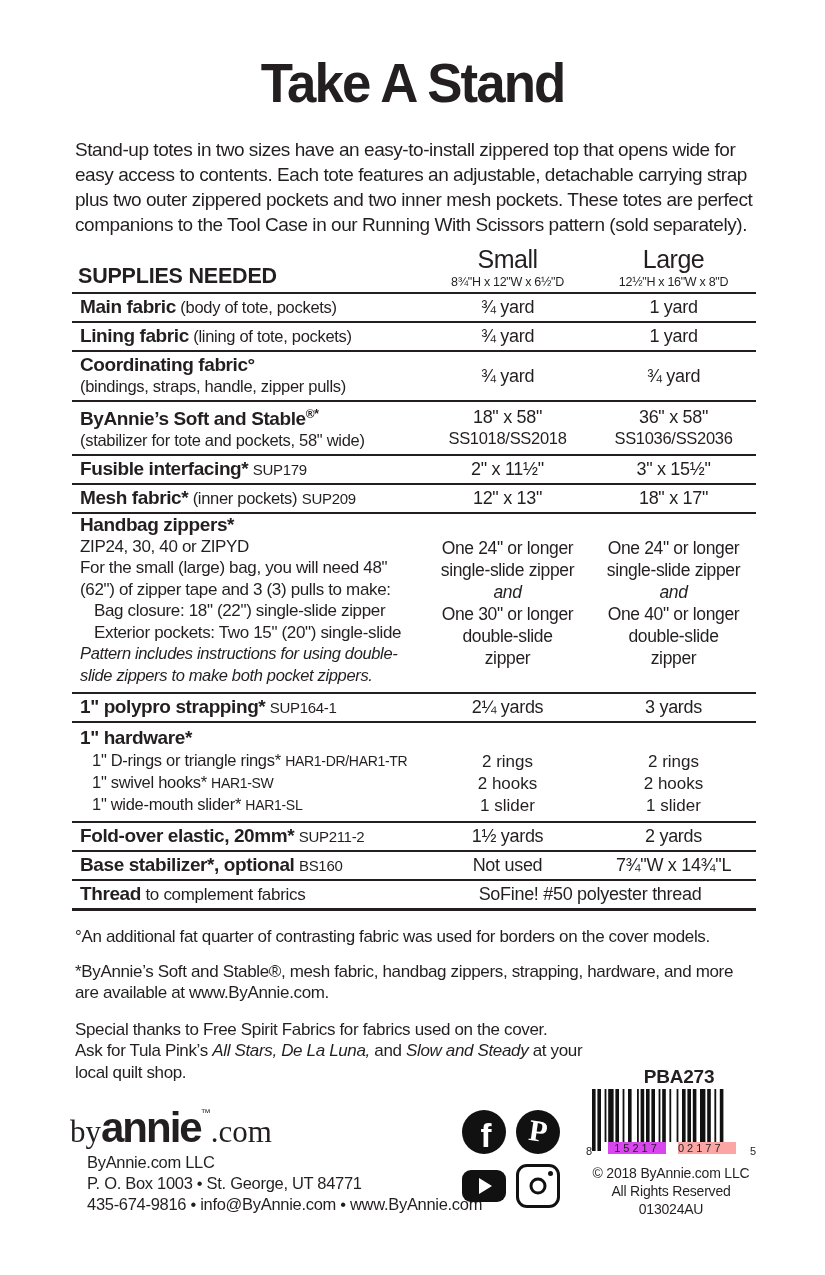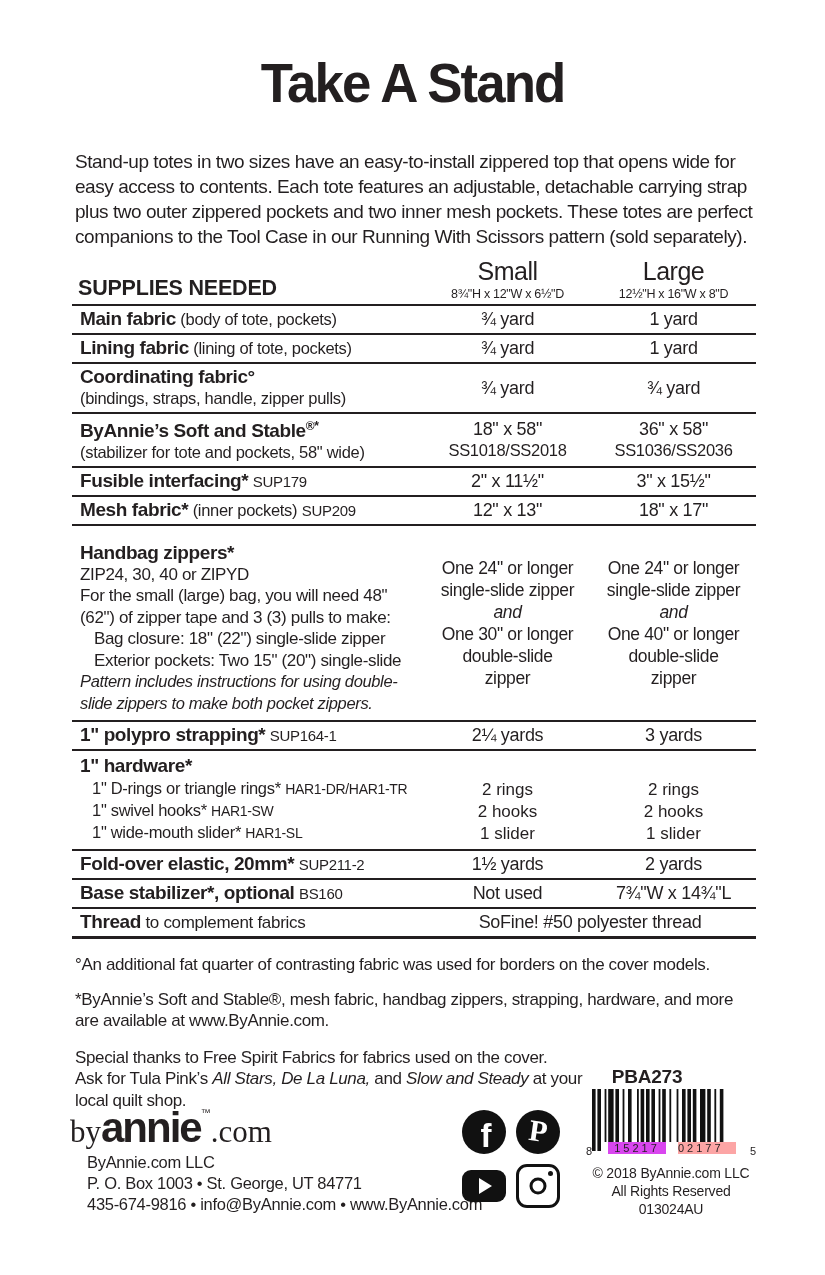--- a/index.html
+++ b/index.html
@@ -9,21 +9,21 @@
     font-family:"Liberation Sans","DejaVu Sans",sans-serif; color:#231f20;
     overflow:hidden; margin:0 auto;
   }
   
   .title {
     margin-top:56px; text-align:center; font-size:55px; font-weight:bold;
     letter-spacing:-2px; transform:scaleX(.96); line-height:1;
   }
   
   .intro {
-    margin:38px 0 0 75px; width:680px; font-size:19px; line-height:25px;
+    margin:26px 0 0 75px; width:680px; font-size:19px; line-height:25px;
     letter-spacing:-0.45px;
   }
   
   .sup-header {
     margin:8px 0 0 72px; width:684px; display:grid;
     grid-template-columns:352px 167px 165px; align-items:end;
   }
   .sup-title { font-size:21.5px; font-weight:bold; letter-spacing:-0.2px; padding:0 0 3px 6px; }
   .size-col  { text-align:center; padding-bottom:3px; }
   .size-name { font-size:25px; letter-spacing:-0.5px; }
@@ -36,39 +36,39 @@
   }
   .lbl { padding:2px 2px 3px 8px; font-size:17px; line-height:21px; letter-spacing:-0.3px; }
   .lbl b { font-size:19px; letter-spacing:-0.4px; }
   .sku { font-size:15px; letter-spacing:-0.3px; }
   .val { text-align:center; font-size:18px; line-height:21px; padding:2px 2px; letter-spacing:-0.3px; }
   .h28 { min-height:29px; }
   .h46 { min-height:47px; }
   .sub { font-size:16.5px; }
   .indent { padding-left:14px; }
   .it { font-style:italic; }
-  .zlbl { padding:16px 2px 6px 8px; font-size:17px; line-height:21.5px; letter-spacing:-0.35px; }
+  .zlbl { padding:0 2px 6px 8px; font-size:17px; line-height:21.5px; letter-spacing:-0.35px; }
   .zlbl .t { font-size:19px; font-weight:bold; letter-spacing:-0.4px; }
   .zlbl .note { font-size:16.5px; font-style:italic; }
   .zval { text-align:center; font-size:17.5px; line-height:22px; letter-spacing:-0.35px; padding:4px 0; }
   .hw-head { font-size:19px; font-weight:bold; letter-spacing:-0.4px; padding:4px 0 1px 8px; }
   .hw-row { display:grid; grid-template-columns:352px 167px 165px; align-items:center; }
   .hw-lbl { padding-left:20px; font-size:16.5px; line-height:21px; letter-spacing:-0.3px; }
   .hw-sku { font-size:14px; letter-spacing:-0.3px; }
   .hw-val { text-align:center; font-size:17px; line-height:21px; }
   .hw-wrap { padding-bottom:5px; }
   .span2 { grid-column:2 / 4; }
   
   .fn { margin-left:75px; width:682px; font-size:17px; line-height:21.5px; letter-spacing:-0.35px; }
   .fn1 { margin-top:13px; }
   .fn2 { margin-top:15px; }
   .fn3 { margin-top:15px; }
   
   .pba {
-    position:absolute; left:562px; top:1066px; width:170px; text-align:center;
+    position:absolute; left:594px; top:1066px; width:170px; text-align:center;
     font-size:19px; font-weight:bold; letter-spacing:-0.2px;
   }
   .barcode { position:absolute; left:586px; top:1089px; width:170px; height:72px; }
   .barcode svg { position:absolute; top:0; left:6px; }
   .bc-digits { position:absolute; top:53px; left:0; width:170px; height:16px; font-size:11px; }
   .bc-digits .d-left  { position:absolute; left:0;  top:3px; }
   .bc-digits .d-g1    { position:absolute; left:22px; width:58px; text-align:center; background:#d946ef; letter-spacing:3px; }
   .bc-digits .d-g2    { position:absolute; left:92px; width:58px; text-align:left; background:#fca5a5; letter-spacing:3px; }
   .bc-digits .d-right { position:absolute; right:0; top:3px; }
   .copyright {

